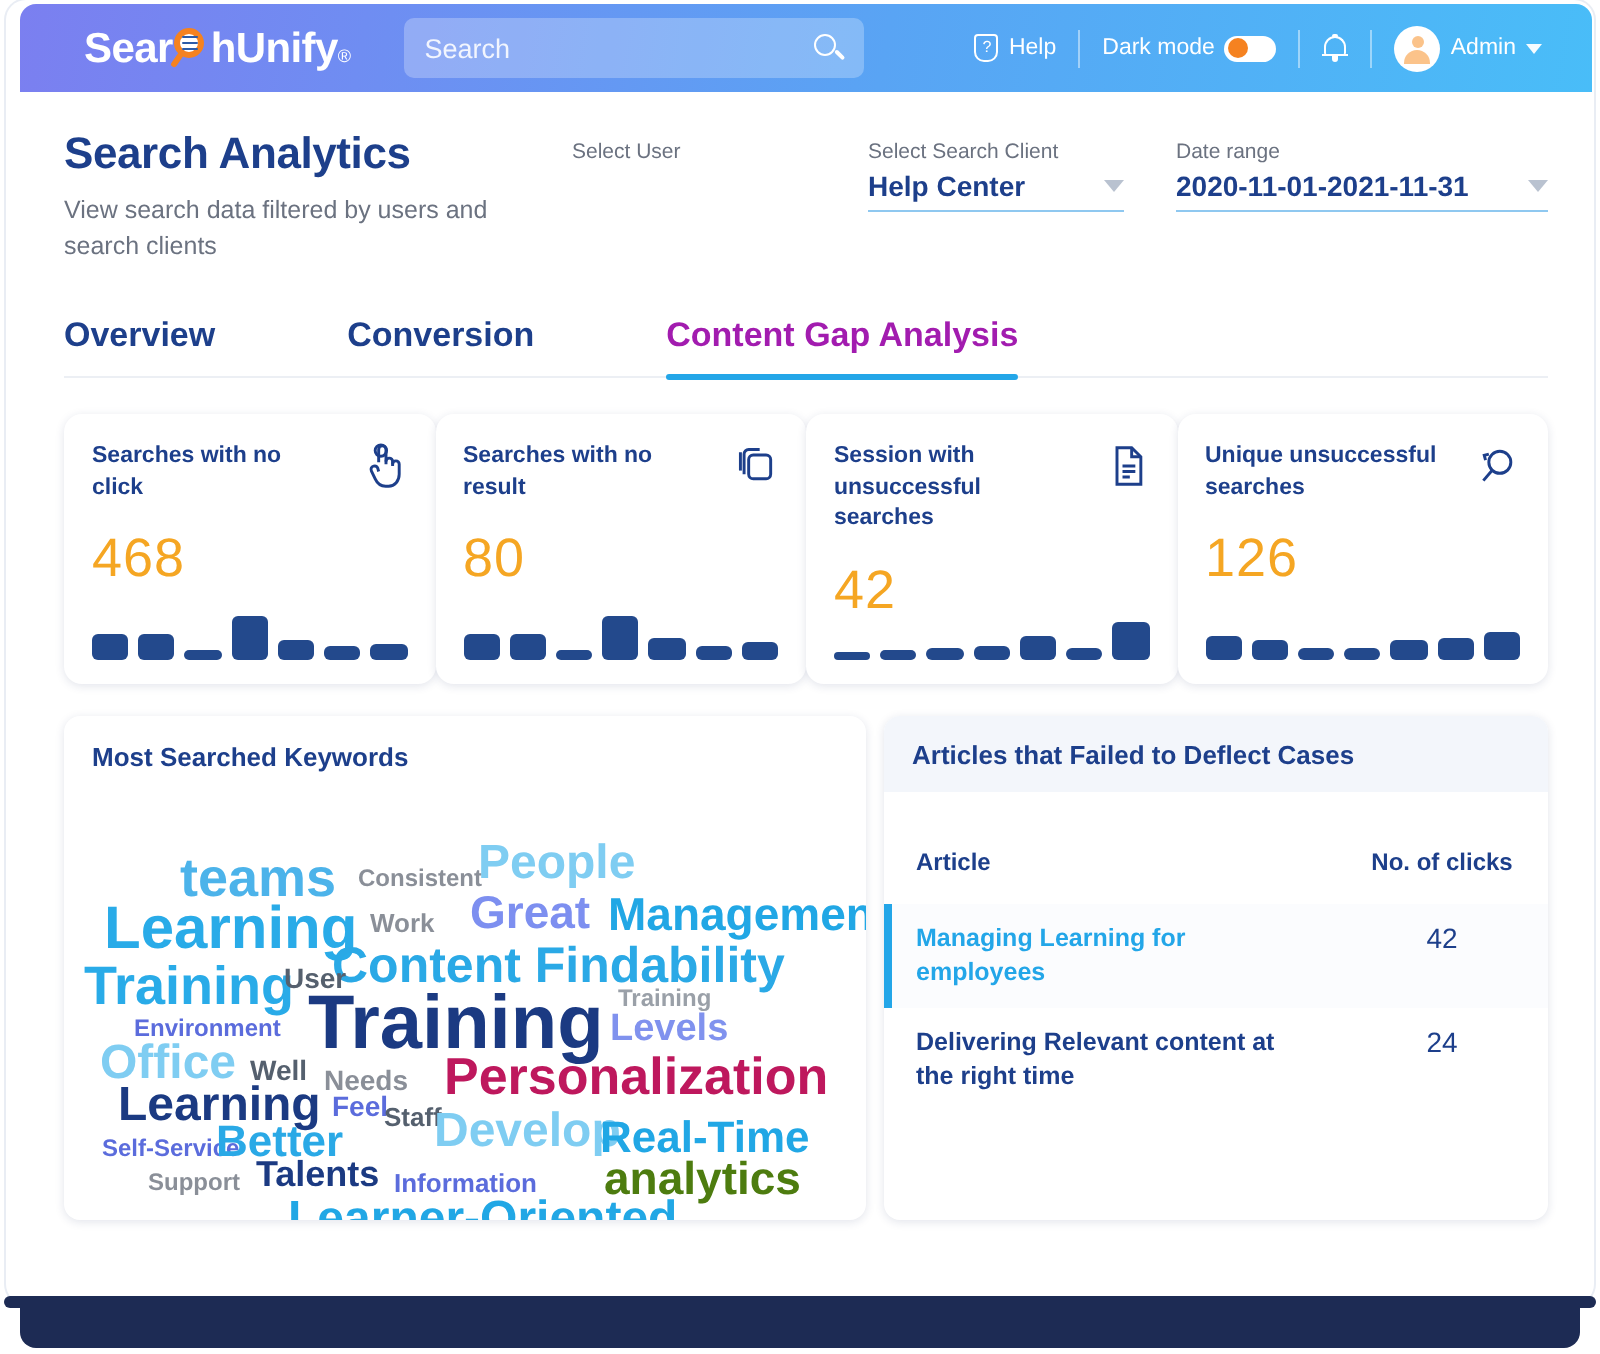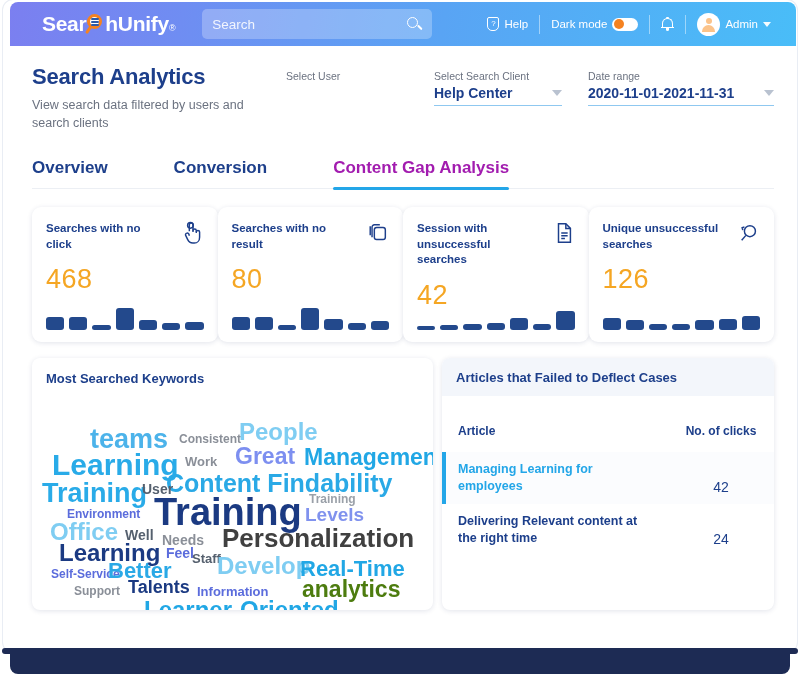--- a/index.html
+++ b/index.html
@@ -248,21 +248,21 @@
   }
 
   
   .t-head {
     display: flex; align-items: center;
     padding: 0 16px; height: 42px; margin-top: 14px;
     font-size: 12px; font-weight: 700; color: #1d3f8b;
   }
   .t-head .c2, .t-row .c2 { margin-left: auto; width: 74px; text-align: center; }
   .t-row {
-    display: flex; align-items: flex-end;
+    display: flex; align-items: flex-start;
     padding: 9px 16px; min-height: 38px;
     font-size: 12.5px; font-weight: 700; color: #1d3f8b;
     position: relative;
   }
   .t-row.sel { background: #fbfcfe; color: #23a6e8; }
   .t-row.sel::before {
     content: ""; position: absolute; left: 0; top: 0; bottom: 0;
     width: 3.5px; background: #23a6e8;
   }
   .t-row .c1 { max-width: 200px; line-height: 1.35; }
@@ -471,21 +471,21 @@
               <span style="left: 134px; top: 83px; font-size: 25px; color: rgb(42, 169, 230);">Content Findability</span>
               <span style="left: 10px; top: 92px; font-size: 27px; color: rgb(41, 171, 232);">Training</span>
               <span style="left: 110px; top: 94px; font-size: 14px; color: rgb(85, 96, 110);">User</span>
               <span style="left: 277px; top: 105px; font-size: 12px; color: rgb(154, 160, 168);">Training</span>
               <span style="left: 35px; top: 120px; font-size: 12px; color: rgb(91, 108, 220);">Environment</span>
               <span style="left: 122px; top: 105px; font-size: 38px; color: rgb(27, 58, 130);">Training</span>
               <span style="left: 273px; top: 117px; font-size: 19px; color: rgb(128, 146, 238);">Levels</span>
               <span style="left: 18px; top: 132px; font-size: 24px; color: rgb(127, 205, 242);">Office</span>
               <span style="left: 93px; top: 140px; font-size: 14px; color: rgb(85, 96, 110);">Well</span>
               <span style="left: 130px; top: 145px; font-size: 14px; color: rgb(138, 143, 152);">Needs</span>
-              <span style="left: 190px; top: 137px; font-size: 26px; color: #404040;">Personalization</span>
+              <span style="left: 190px; top: 137px; font-size: 26px; color: #be185d;">Personalization</span>
               <span style="left: 27px; top: 153px; font-size: 24px; color: rgb(27, 58, 130);">Learning</span>
               <span style="left: 134px; top: 158px; font-size: 14px; color: rgb(91, 108, 220);">Feel</span>
               <span style="left: 160px; top: 164px; font-size: 13px; color: rgb(85, 96, 110);">Staff</span>
               <span style="left: 19px; top: 180px; font-size: 12px; color: rgb(91, 108, 220);">Self-Service</span>
               <span style="left: 76px; top: 172px; font-size: 22px; color: rgb(42, 169, 230);">Better</span>
               <span style="left: 185px; top: 166px; font-size: 24px; color: rgb(127, 205, 242);">Develop</span>
               <span style="left: 268px; top: 170px; font-size: 22px; color: rgb(33, 167, 229);">Real-Time</span>
               <span style="left: 42px; top: 197px; font-size: 12px; color: rgb(138, 143, 152);">Support</span>
               <span style="left: 96px; top: 190px; font-size: 18px; color: rgb(27, 58, 130);">Talents</span>
               <span style="left: 165px; top: 197px; font-size: 13px; color: rgb(91, 108, 220);">Information</span>

